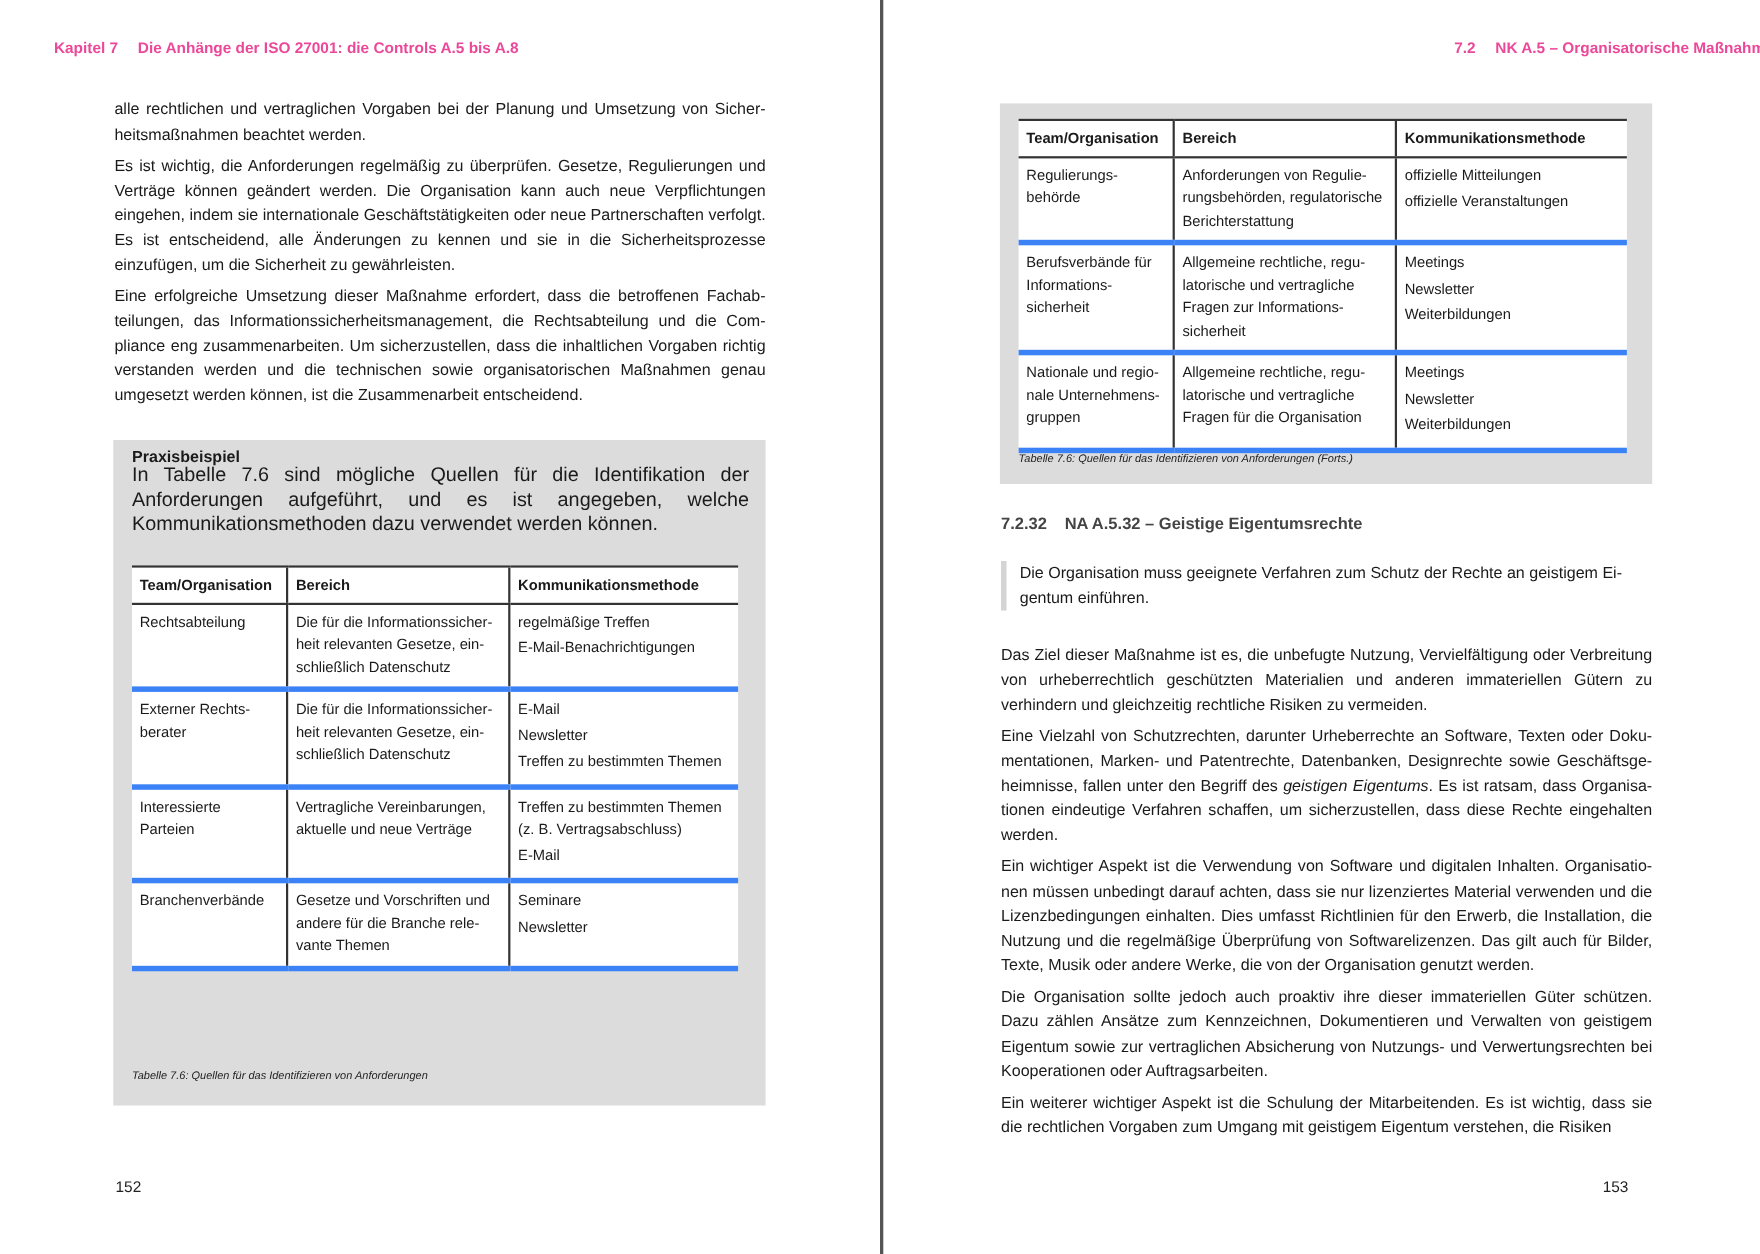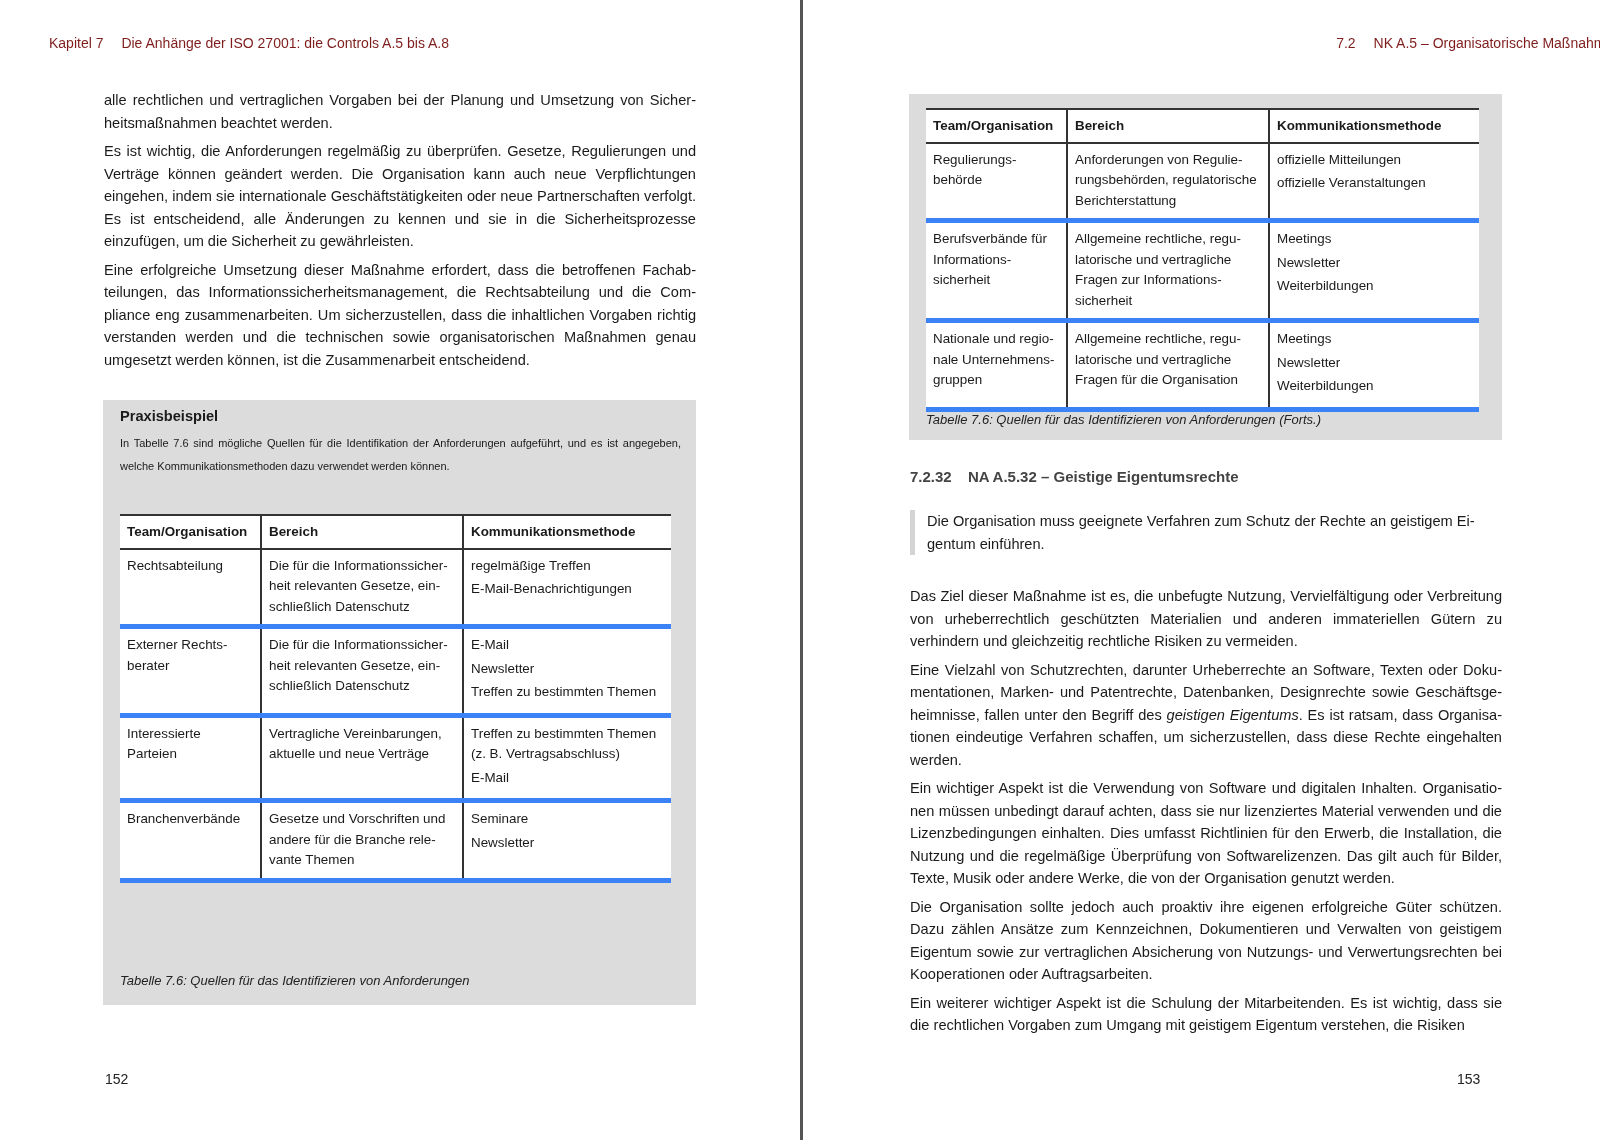--- a/index.html
+++ b/index.html
@@ -3,42 +3,42 @@
 <meta charset="utf-8">
 <style>
   html, body { margin:0; padding:0; background:#ffffff; }
   body { width:1600px; height:1140px; position:relative; overflow:hidden;
          font-family:"Liberation Sans", "DejaVu Sans", sans-serif; color:#1a1a1a; }
   .page { position:absolute; top:0; height:1140px; }
   .page-left { left:0; width:800px; }
   .page-right { left:803px; width:900px; }
   .spine { position:absolute; left:800px; top:0; width:3px; height:1140px; background:#555555; }
 
-  .running-head { position:absolute; top:35px; font-size:14px; color:#7f1d1d; white-space:nowrap; }
+  .running-head { position:absolute; top:35px; font-size:14px; color:#ec4899; white-space:nowrap;font-weight:bold; }
   .running-head .num { margin-right:14px; }
   .left-head { left:49px; }
   .right-head { right:82px; }
 
   .body-text { position:absolute; font-size:14.6px; line-height:22.5px; text-align:justify; }
   .body-text p { margin:0 0 6px 0; hyphens:manual; }
 
   .left-body { left:104px; width:592px; top:89px; }
 
   .box { position:absolute; background:#dcdcdc; }
   .left-box { left:103px; top:400px; width:593px; height:605px; }
   .box-title { position:absolute; left:17px; top:8px; font-weight:bold; font-size:14.6px; }
-  .box-intro { position:absolute; left:17px; top:32px; width:561px; font-size:11px; line-height:22.5px; text-align:justify; }
+  .box-intro { position:absolute; left:17px; top:20px; width:561px; font-size:18px; line-height:22.5px; text-align:justify; }
 
   table.req { position:absolute; border-collapse:collapse; background:#ffffff; font-size:13.4px; line-height:20.5px; }
   table.req th { text-align:left; font-weight:bold; padding:6px 7px 5px 7px; border-top:2px solid #333; border-bottom:2px solid #333; vertical-align:top; }
   table.req td { padding:6px 7px 7px 7px; vertical-align:top; border-bottom:5px solid #3b82f6; }
   table.req th + th, table.req td + td { border-left:2px solid #333; }
   table.req .lines div { margin-bottom:3px; }
   .left-table { left:17px; top:114px; width:551px; }
-  .caption { position:absolute; font-style:italic; font-size:13px; color:#222; }
+  .caption { position:absolute; font-style:italic; font-size:10px; color:#222; }
   .left-caption { left:17px; top:573px; }
 
   .right-box { left:106px; top:94px; width:593px; height:346px; }
   .right-table { left:17px; top:14px; width:553px; }
   .right-caption { left:17px; top:318px; }
 
   .section-head { position:absolute; left:107px; top:468px; font-size:15px; font-weight:bold; color:#444; }
   .section-head .num { margin-right:12px; }
 
   .quote { position:absolute; left:107px; top:510px; width:592px; border-left:5px solid #d4d4d4; padding-left:12px;
@@ -182,18 +182,18 @@
     <span class="num">7.2.32</span>
     <span>NA A.5.32 – Geistige Eigentumsrechte</span>
   </div>
 
   <div class="quote">Die Organisation muss geeignete Verfahren zum Schutz der Rechte an geistigem Ei­gentum einführen.</div>
 
   <div class="body-text right-body">
     <p>Das Ziel dieser Maßnahme ist es, die unbefugte Nutzung, Vervielfältigung oder Verbrei­tung von urheberrechtlich geschützten Materialien und anderen immateriellen Gütern zu verhindern und gleichzeitig rechtliche Risiken zu vermeiden.</p>
     <p><span>Eine Vielzahl von Schutzrechten, darunter Urheberrechte an Software, Texten oder Doku­mentationen, Marken- und Patentrechte, Datenbanken, Designrechte sowie Geschäftsge­heimnisse, fallen unter den Begriff des </span><em>geistigen Eigentums</em><span>. Es ist ratsam, dass Organisa­tionen eindeutige Verfahren schaffen, um sicherzustellen, dass diese Rechte eingehalten werden.</span></p>
     <p>Ein wichtiger Aspekt ist die Verwendung von Software und digitalen Inhalten. Organisatio­nen müssen unbedingt darauf achten, dass sie nur lizenziertes Material verwenden und die Lizenzbedingungen einhalten. Dies umfasst Richtlinien für den Erwerb, die Installa­tion, die Nutzung und die regelmäßige Überprüfung von Softwarelizenzen. Das gilt auch für Bilder, Texte, Musik oder andere Werke, die von der Organisation genutzt werden.</p>
-    <p>Die Organisation sollte jedoch auch proaktiv ihre eigenen erfolgreiche Güter schützen. Dazu zählen Ansätze zum Kennzeichnen, Dokumentieren und Verwalten von geistigem Eigentum sowie zur vertraglichen Absicherung von Nutzungs- und Verwertungsrechten bei Kooperationen oder Auftragsarbeiten.</p>
+    <p>Die Organisation sollte jedoch auch proaktiv ihre dieser immateriellen Güter schützen. Dazu zählen Ansätze zum Kennzeichnen, Dokumentieren und Verwalten von geistigem Eigentum sowie zur vertraglichen Absicherung von Nutzungs- und Verwertungsrechten bei Kooperationen oder Auftragsarbeiten.</p>
     <p>Ein weiterer wichtiger Aspekt ist die Schulung der Mitarbeitenden. Es ist wichtig, dass sie die rechtlichen Vorgaben zum Umgang mit geistigem Eigentum verstehen, die Risiken</p>
   </div>
 
   <div class="page-number right-pn">153</div>
 </div>
 
 </body></html>

